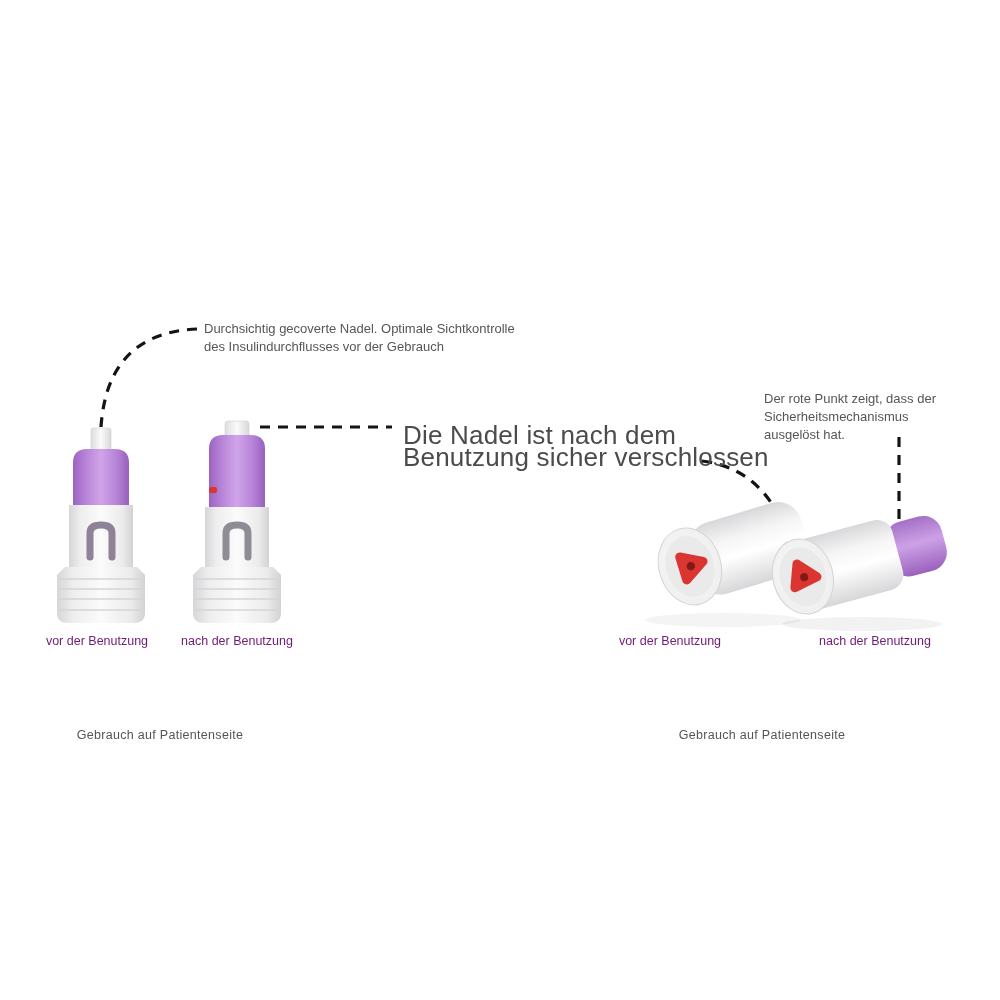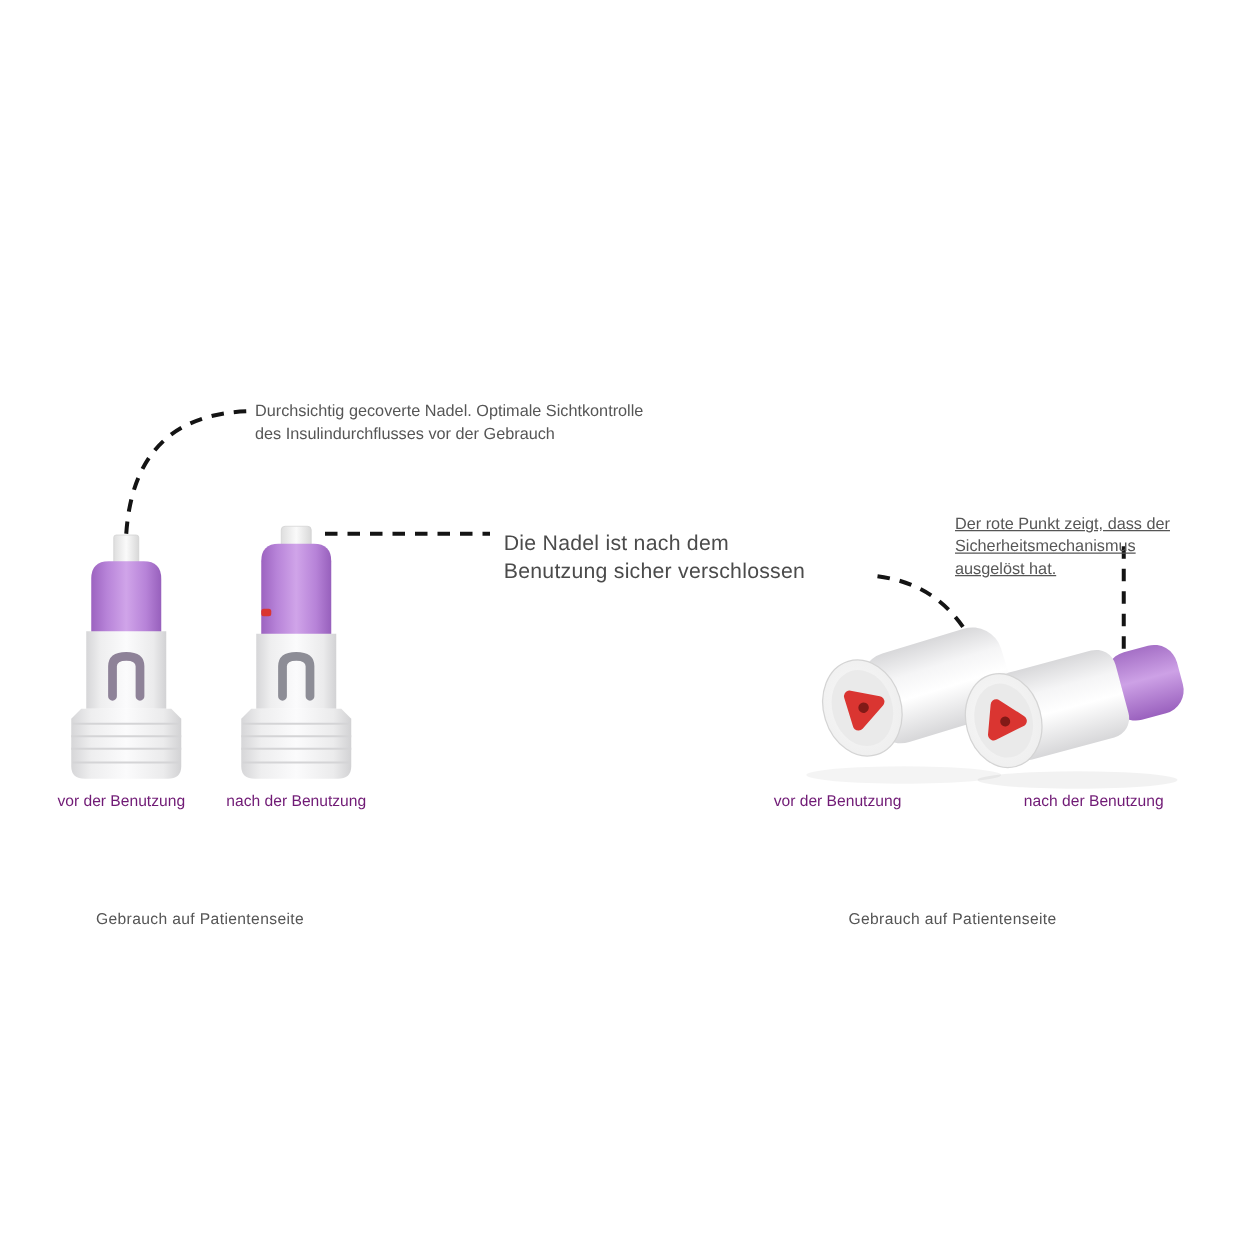--- a/index.html
+++ b/index.html
@@ -5,21 +5,21 @@
   * { margin:0; padding:0; box-sizing:border-box; }
   html, body { background:#ffffff; }
   .stage {
     position:relative; width:1000px; height:1000px; background:#fff;
     font-family:"Liberation Sans", sans-serif; overflow:hidden;
   }
   .abs { position:absolute; }
   svg.art { position:absolute; left:0; top:0; display:block; }
   .dash { fill:none; stroke:#141414; stroke-width:3.2; stroke-dasharray:10 8; stroke-linecap:butt; }
   .callout-small { font-size:13px; line-height:18px; color:#565656; }
-  .headline { font-size:17px; line-height:22px; color:#4b4b4b; letter-spacing:.2px; white-space:nowrap; }
+  .headline { font-size:26px; line-height:22px; color:#4b4b4b; letter-spacing:.2px; white-space:nowrap; }
   .fig-label { font-size:12.5px; color:#701a75; white-space:nowrap; transform:translateX(-50%); }
   .fig-caption { font-size:12.5px; color:#555555; letter-spacing:.3px; white-space:nowrap; transform:translateX(-50%);margin-top:48px; }
 </style>
 </head>
 <body>
 
 <div class="stage">
 
   <svg class="art" width="1000" height="1000" viewBox="0 0 1000 1000">
     <defs>
@@ -119,21 +119,21 @@
   <div class="abs callout-small" style="left:204px; top:320px;">
     <div>Durchsichtig gecoverte Nadel. Optimale Sichtkontrolle</div>
     <div>des Insulindurchflusses vor der Gebrauch</div>
   </div>
 
   <div class="abs headline" style="left:403px; top:424px;">
     <div>Die Nadel ist nach dem</div>
     <div>Benutzung sicher verschlossen</div>
   </div>
 
-  <div class="abs callout-small" style="left:764px; top:410px;text-decoration:underline;">
+  <div class="abs callout-small" style="left:764px; top:390px;">
     <div>Der rote Punkt zeigt, dass der</div>
     <div>Sicherheitsmechanismus</div>
     <div>ausgelöst hat.</div>
   </div>
 
   <div class="abs fig-label" style="left:97px; top:634px;">vor der Benutzung</div>
   <div class="abs fig-label" style="left:237px; top:634px;">nach der Benutzung</div>
   <div class="abs fig-caption" style="left:160px; top:680px;">Gebrauch auf Patientenseite</div>
 
   <div class="abs fig-label" style="left:670px; top:634px;">vor der Benutzung</div>

